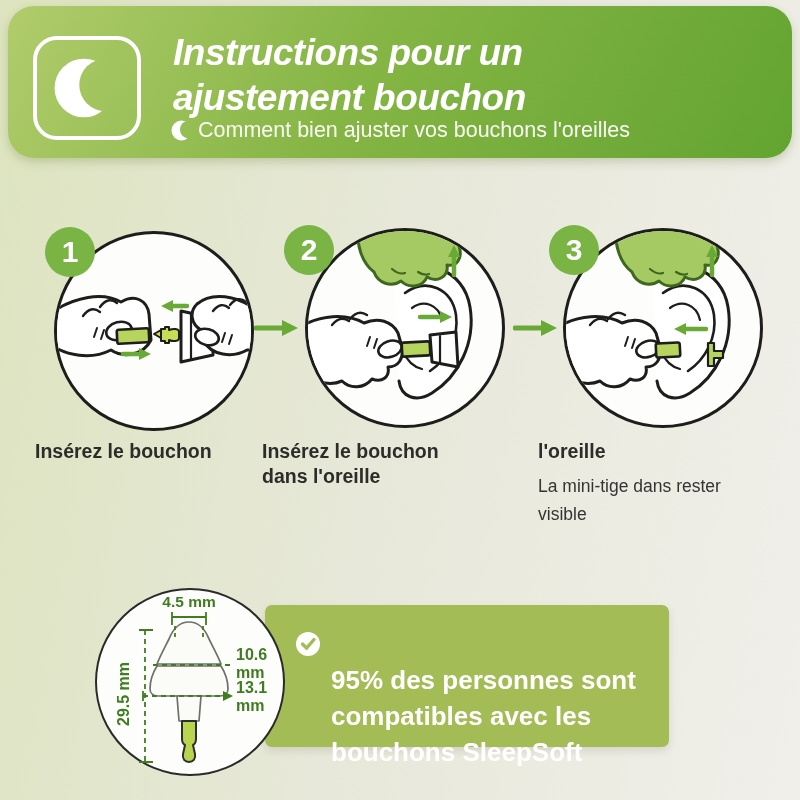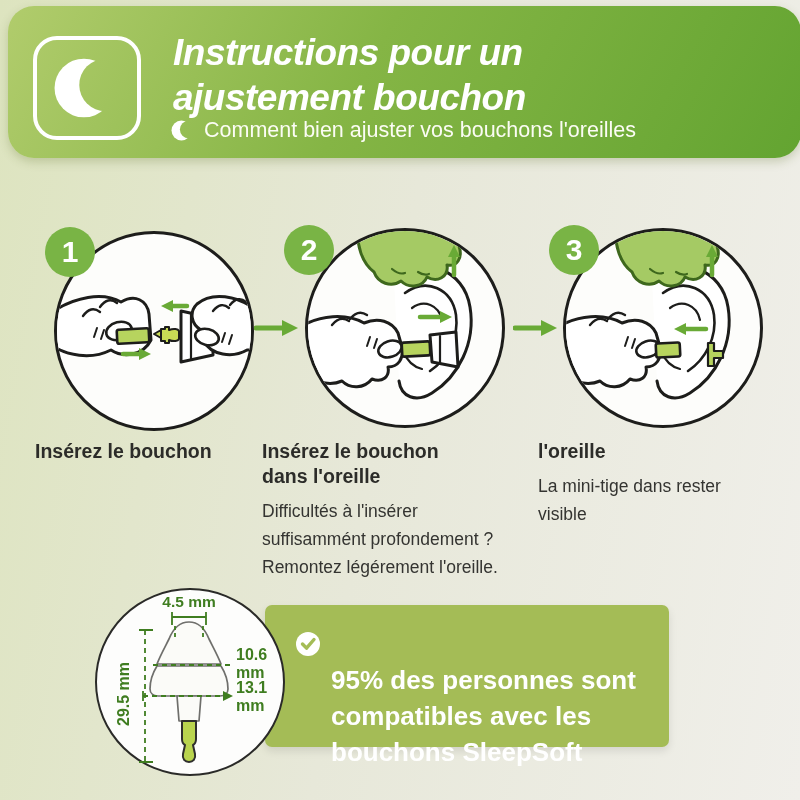--- a/index.html
+++ b/index.html
@@ -7,34 +7,33 @@
     position:relative;width:800px;height:800px;overflow:hidden;
     background:linear-gradient(100deg,#dde4bf 0%,#e7e8d9 48%,#f0efea 100%);
     font-family:"Liberation Sans",sans-serif;
   }
   
   .header{
     position:absolute;left:8px;top:6px;width:784px;height:152px;
     border-radius:26px;
     background:linear-gradient(118deg,#b1cc6c 0%,#85b545 45%,#63a431 100%);
     box-shadow:0 4px 10px rgba(90,110,40,.25);
-    padding-left:9px;
   }
   .moon-badge{
     position:absolute;left:25px;top:30px;width:100px;height:96px;
     border:4px solid #ffffff;border-radius:24px;
     display:flex;align-items:center;justify-content:center;
   }
   .title{
     position:absolute;left:165px;top:24px;
     color:#ffffff;font-size:37px;line-height:45px;font-weight:700;font-style:italic;
     letter-spacing:-.5px;
   }
   .subtitle-row{
-    position:absolute;left:163px;top:112px;display:flex;align-items:center;gap:10px;
+    position:absolute;left:163px;top:112px;display:flex;align-items:center;gap:4px;
   }
   .subtitle{color:#fbfcf4;font-size:21.5px;font-weight:400;}
   
   .step-circle{
     position:absolute;width:200px;height:200px;border-radius:50%;
     background:#fdfdfb;border:3px solid #1d1d1b;box-sizing:border-box;overflow:hidden;
   }
   .c1{left:54px;top:231px;} .c2{left:305px;top:228px;} .c3{left:563px;top:228px;}
   .num-badge{
     position:absolute;width:50px;height:50px;border-radius:50%;background:#79b445;
@@ -222,25 +221,20 @@
     <path d="M2,10 H30" stroke="#69aa36" stroke-width="5" stroke-linecap="round" fill="none"></path>
     <path d="M44,10 l-16,-8 v16 Z" fill="#69aa36"></path>
   </svg>
 
   <div class="caption cap1">
     <div>Insérez le bouchon</div>
   </div>
   <div class="caption cap2">
     <div>Insérez le bouchon</div>
     <div>dans l'oreille</div>
-    <div class="note">
-      <div>Difficultés à l'insérer</div>
-      <div>suffisammént profondement ?</div>
-      <div>Remontez légérement l'oreille.</div>
-    </div>
   </div>
   <div class="caption cap3">
     <div>l'oreille</div>
     <div class="note">
       <div>La mini-tige dans rester</div>
       <div>visible</div>
     </div>
   </div>
 
   <div class="compat-box">

